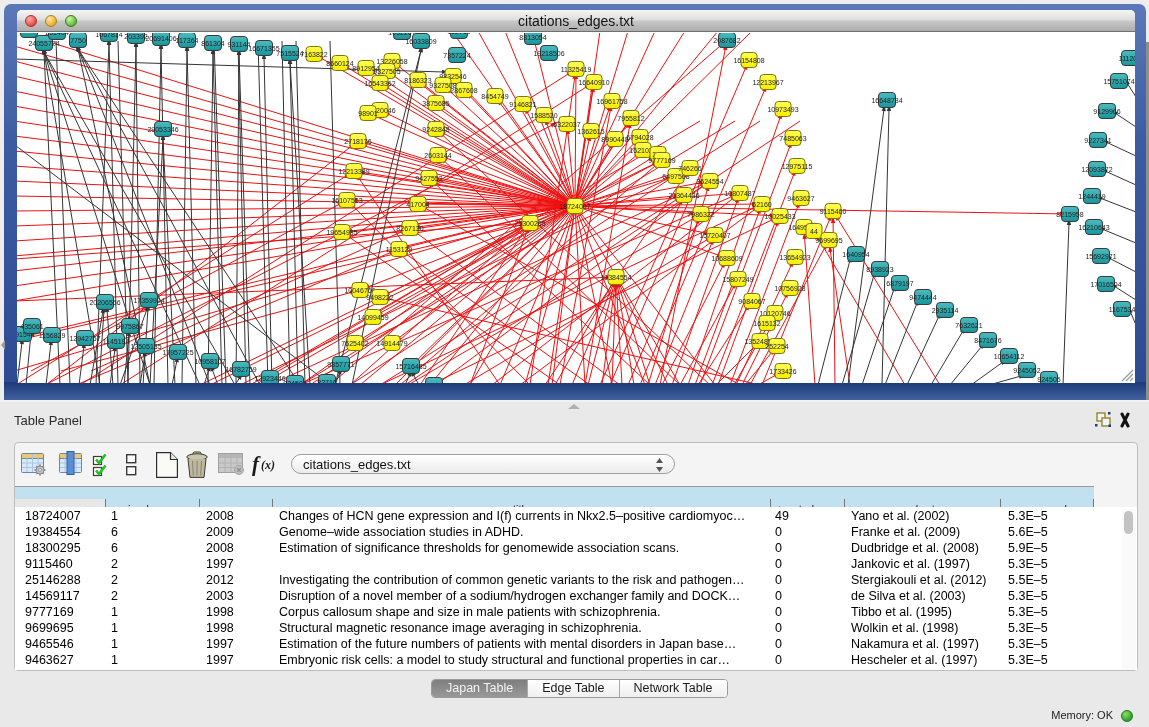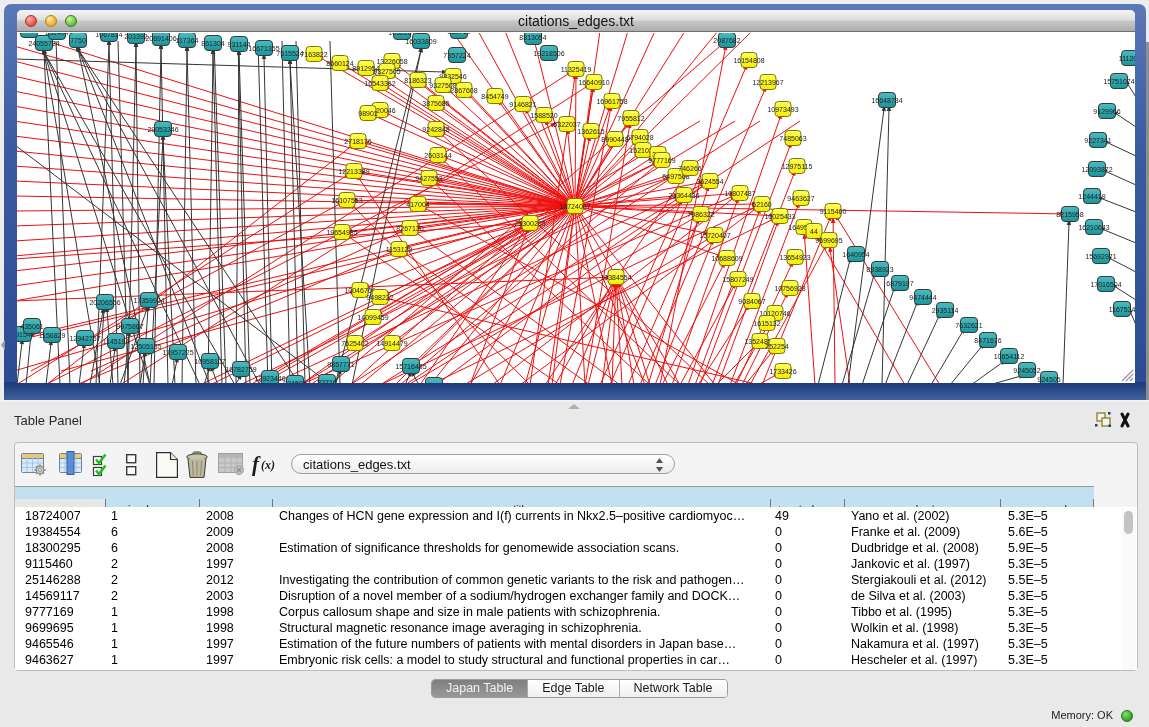--- a/index.html
+++ b/index.html
@@ -946,20 +946,21 @@
 <span style="left:191px">2008</span>
           <span style="left:264px">Changes of HCN gene expression and I(f) currents in Nkx2.5–positive cardiomyoc…</span>
 <span style="left:760px">49</span>
           <span style="left:836px">Yano et al. (2002)</span>
 <span style="left:993px">5.3E–5</span>
         </div>
 <div class="trow" style="top:17px">
 <span style="left:10px">19384554</span>
           <span style="left:96px">6</span>
 <span style="left:191px">2009</span>
+          <span style="left:264px">Genome–wide association studies in ADHD.</span>
 <span style="left:760px">0</span>
           <span style="left:836px">Franke et al. (2009)</span>
 <span style="left:993px">5.6E–5</span>
         </div>
 <div class="trow" style="top:33px">
 <span style="left:10px">18300295</span>
           <span style="left:96px">6</span>
 <span style="left:191px">2008</span>
           <span style="left:264px">Estimation of significance thresholds for genomewide association scans.</span>
 <span style="left:760px">0</span>

